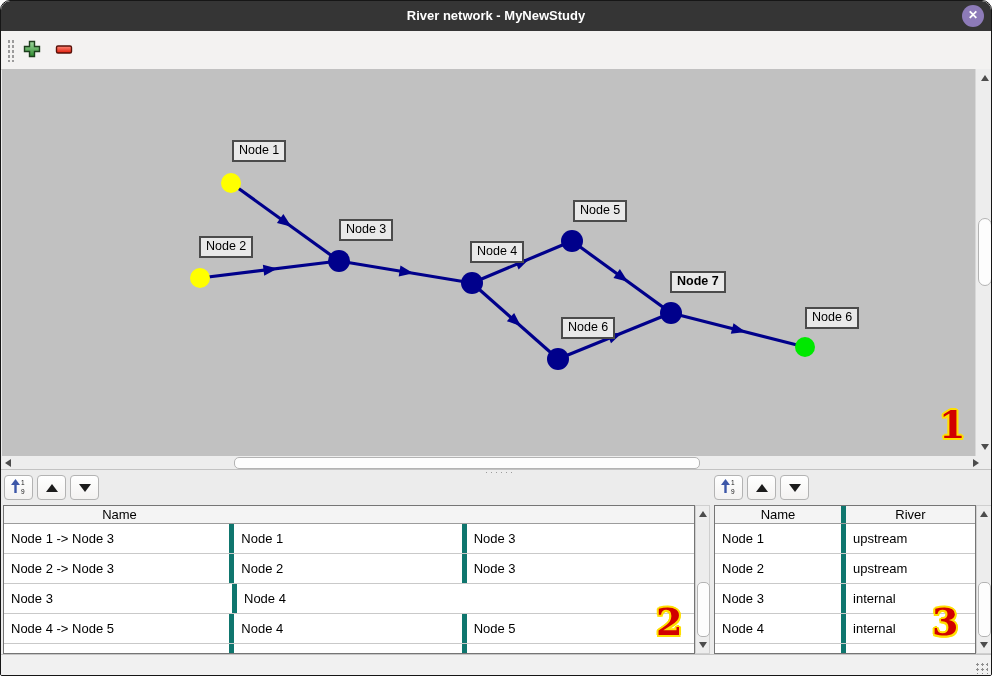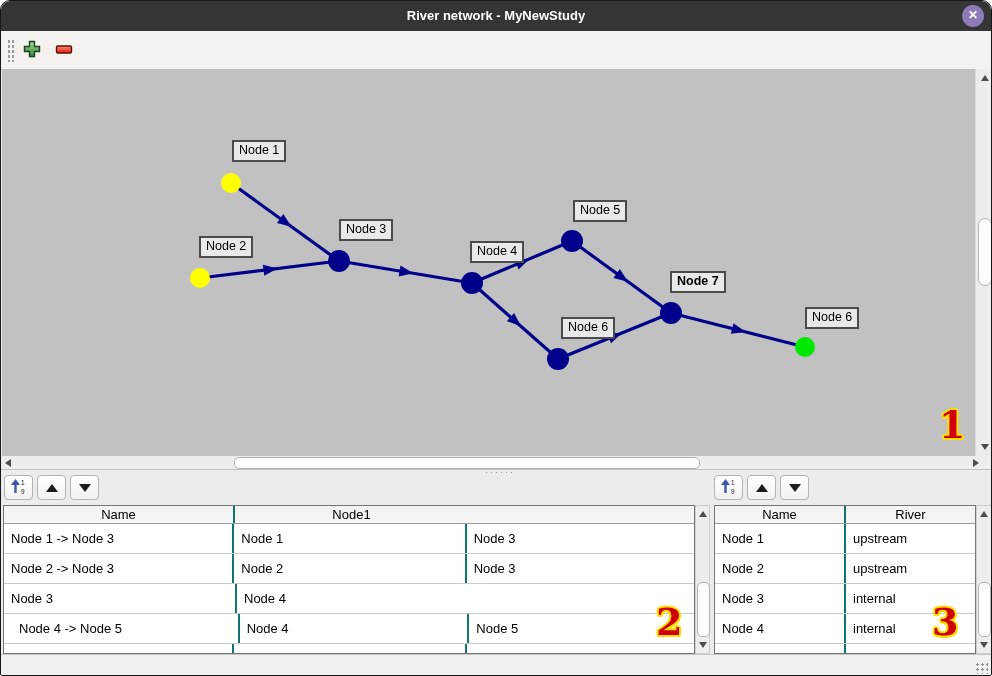--- a/index.html
+++ b/index.html
@@ -33,21 +33,21 @@
   .bottom{position:absolute;left:0;top:469px;width:100%;height:184px;background:#ececec;}
   .split-grip{position:absolute;left:483px;top:1px;width:28px;height:3px;background-image:radial-gradient(#9b9b9b 0.9px,transparent 1px);background-size:5px 3px;}
   .pane-grip{position:absolute;left:706px;top:85px;width:4px;height:26px;background-image:radial-gradient(#9b9b9b 0.9px,transparent 1px);background-size:4px 5px;}
   .sbtn{position:absolute;top:5px;width:29px;height:25px;background:linear-gradient(#ffffff,#f3f2f1);border:1px solid #b3b3b3;border-radius:4px;padding:0;}
   .sbtn .tri-up{margin:0 auto;width:0;height:0;border-left:6px solid transparent;border-right:6px solid transparent;border-bottom:8px solid #1c1c1c;}
   .sbtn .tri-down{margin:0 auto;width:0;height:0;border-left:6px solid transparent;border-right:6px solid transparent;border-top:8px solid #1c1c1c;}
   
   .tablebox{position:absolute;top:35px;height:149px;background:#ffffff;border:1px solid #757575;box-sizing:border-box;overflow:hidden;}
   .trow{display:flex;border-bottom:1px solid #c9c9c9;}
   .trow.thead{background:#f4f4f4;border-bottom:1px solid #9c9c9c;}
-  .tcell{box-sizing:border-box;height:29px;line-height:29px;font-size:13px;color:#000;padding-left:7px;border-right:2px solid #0f766e;overflow:hidden;white-space:nowrap;}
+  .tcell{box-sizing:border-box;height:29px;line-height:29px;font-size:13px;color:#000;padding-left:7px;border-right:5px solid #0f766e;overflow:hidden;white-space:nowrap;}
   .trow .tcell:last-child{border-right:none;}
   .trow.thead .tcell{height:17px;line-height:17px;text-align:center;padding-left:0;}
   .tscroll{position:absolute;top:35px;width:15px;height:149px;background:#ededed;border:1px solid #cfcfcf;box-sizing:border-box;}
   .tscroll .thumb{position:absolute;left:1px;top:76px;width:11px;height:53px;background:#fdfdfd;border:1px solid #b3b3b3;border-radius:5px;}
   
   .statusbar{position:absolute;left:0;top:653px;width:100%;height:21px;background:#f1f1f1;border-top:1px solid #c6c6c6;}
   .resize-grip{position:absolute;right:3px;bottom:2px;width:13px;height:12px;background-image:radial-gradient(#8e8e8e 1px,transparent 1.2px);background-size:5px 5px;}
   
   .annot{position:absolute;font-family:"DejaVu Serif",serif;font-weight:700;font-size:38px;line-height:34px;}
 </style>
@@ -168,38 +168,37 @@
     <button class="sbtn" style="left:746px;">
       <div class="tri-up"></div>
     </button>
     <button class="sbtn" style="left:779px;">
       <div class="tri-down"></div>
     </button>
 
     <div class="tablebox" style="left:2px;width:692px;">
         <div class="trow thead">
           <div class="tcell" style="width: 231px;">Name</div>
-          <div class="tcell" style="width: 233px;">Node1</div>
         </div>
         <div class="trow">
           <div class="tcell" style="width: 231px;">Node 1 -&gt; Node 3</div>
           <div class="tcell" style="width: 233px;">Node 1</div>
           <div class="tcell" style="width: 228px;">Node 3</div>
         </div>
         <div class="trow">
           <div class="tcell" style="width: 231px;">Node 2 -&gt; Node 3</div>
           <div class="tcell" style="width: 233px;">Node 2</div>
           <div class="tcell" style="width: 228px;">Node 3</div>
         </div>
         <div class="trow">
           <div class="tcell" style="width: 233px;">Node 3</div>
           <div class="tcell" style="width: 228px;">Node 4</div>
         </div>
         <div class="trow">
-          <div class="tcell" style="width: 231px; margin-left: 8px;">Node 4 -&gt; Node 5</div>
+          <div class="tcell" style="width: 231px;">Node 4 -&gt; Node 5</div>
           <div class="tcell" style="width: 233px;">Node 4</div>
           <div class="tcell" style="width: 228px;">Node 5</div>
         </div>
         <div class="trow">
           <div class="tcell" style="width: 231px;"></div>
           <div class="tcell" style="width: 233px;"></div>
           <div class="tcell" style="width: 228px;"></div>
         </div>
       </div>
     <div class="tscroll" style="left:694px;">

